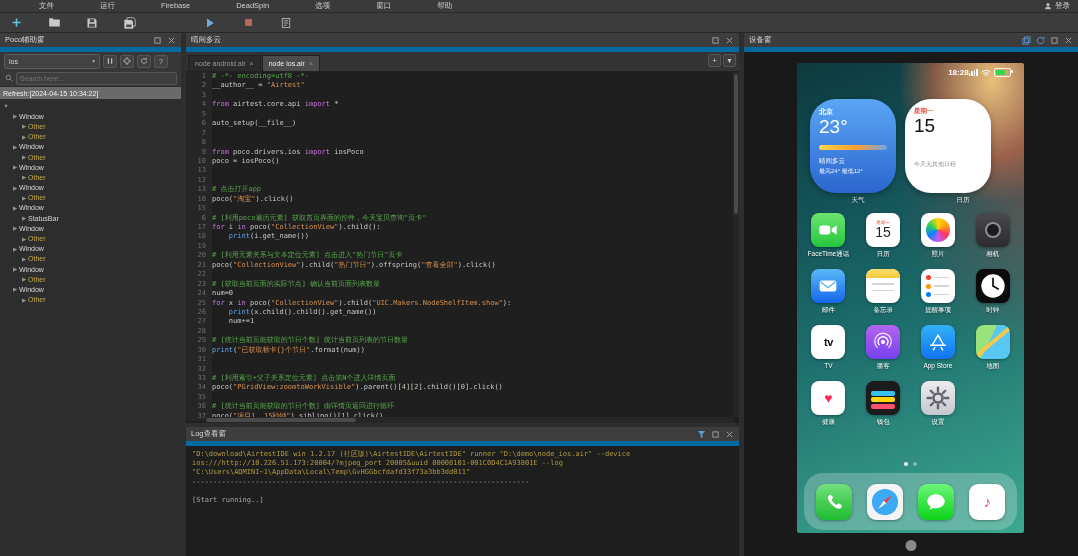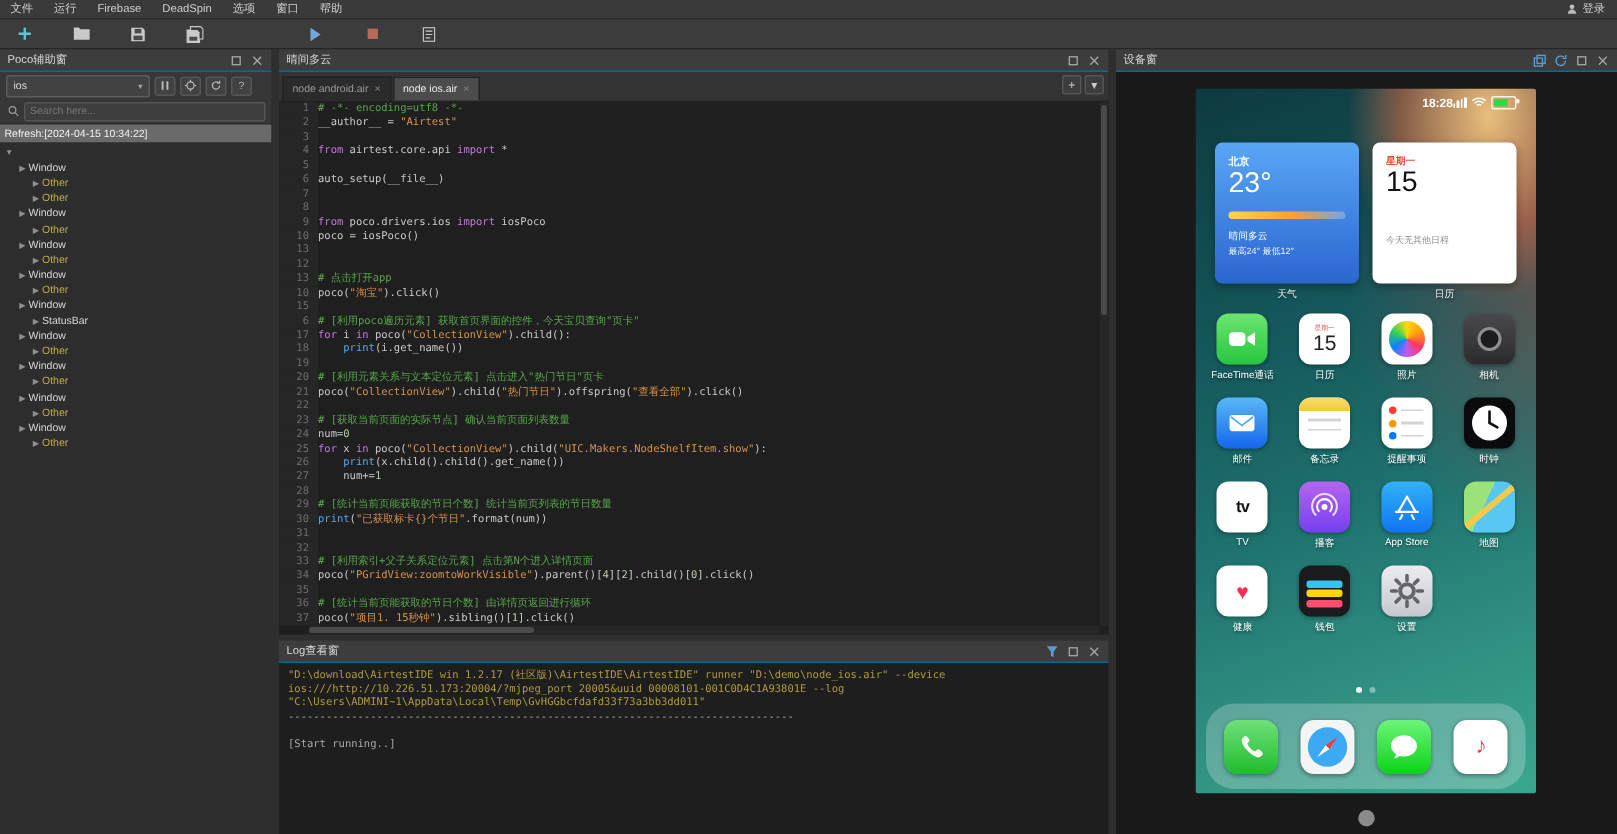--- a/index.html
+++ b/index.html
@@ -1,30 +1,30 @@
 <!DOCTYPE html>
 <html><head>
 <meta charset="utf-8">
 <style>
   html,body{margin:0;padding:0;background:#1b1b1b;}
   .app{position:relative;width:1078px;height:556px;background:#2e2e2e;font-family:"Liberation Sans",sans-serif;color:#ddd;overflow:hidden;}
   
   .menubar{height:12px;background:#3a3a3a;display:flex;align-items:center;justify-content:space-between;font-size:7.5px;color:#cfcfcf;border-bottom:1px solid #2a2a2a;}
   .menu-items{display:flex;}
-  .menu-item{padding:0 7px;line-height:12px;cursor:default;}
+  .menu-item{padding:0 7px;line-height:12px;cursor:default;margin-left:32px;}
   .menubar-right{display:flex;align-items:center;gap:3px;padding-right:8px;}
   
   .toolbar{height:19px;background:#3c3c3c;border-bottom:1px solid #262626;display:flex;align-items:center;padding:0 8px;gap:22px;}
   .tb{width:16px;height:16px;background:transparent;border:none;display:flex;align-items:center;justify-content:center;padding:0;cursor:pointer;}
   .tb-gap{margin-left:42px;}
   
   .main{display:flex;height:525px;}
   .vsplit{width:5px;background:#2e2e2e;}
   .hsplit{height:4px;background:#2e2e2e;}
-  .panel-header{height:14px;background:#3d3d3d;display:flex;align-items:center;justify-content:space-between;padding:0 5px;font-size:7.5px;color:#d8d8d8;border-bottom:1px solid #0369a1;flex:0 0 auto;}
+  .panel-header{height:14px;background:#3d3d3d;display:flex;align-items:center;justify-content:space-between;padding:0 5px;font-size:7.5px;color:#d8d8d8;border-bottom:5px solid #0369a1;flex:0 0 auto;}
   .ph-icons{display:flex;gap:5px;align-items:center;}
   .hicon{display:flex;align-items:center;justify-content:center;width:9px;height:9px;cursor:pointer;}
   
   .poco-panel{width:181px;display:flex;flex-direction:column;background:#323232;flex:0 0 auto;}
   .poco-controls{height:18px;display:flex;align-items:center;gap:3px;padding:0 4px;background:#373737;flex:0 0 auto;}
   .select{flex:0 0 86px;height:13px;background:#424242;border:1px solid #5c5c5c;border-radius:2px;font-size:7px;display:flex;align-items:center;justify-content:space-between;padding:0 4px;color:#ddd;cursor:pointer;}
   .mini-btn{width:14px;height:13px;background:#424242;border:1px solid #555;border-radius:2px;display:flex;align-items:center;justify-content:center;padding:0;cursor:pointer;}
   .search-row{height:16px;display:flex;align-items:center;background:#373737;padding:0 4px;gap:3px;border-bottom:1px solid #2c2c2c;flex:0 0 auto;}
   .search-row input{flex:1;height:11px;background:#3e3e3e;border:1px solid #555;border-radius:2px;font-size:7px;color:#bbb;padding:0 3px;font-family:"Liberation Sans",sans-serif;}
   .refresh-row{height:12px;background:#6a6a6a;color:#f2f2f2;font-size:7px;display:flex;align-items:center;padding:0 3px;flex:0 0 auto;cursor:default;}
@@ -68,21 +68,21 @@
       linear-gradient(160deg,#0d3a3f 0%,#14555a 30%,#1d6f6d 55%,#2f8d80 78%,#3aa88e 100%);}
   .psb{position:absolute;top:2px;left:0;right:0;height:14px;display:flex;align-items:center;justify-content:flex-end;padding:0 13px 0 21px;color:#fff;}
   .psb .time{font-size:8px;font-weight:bold;}
   .sb-icons{display:flex;align-items:center;gap:3px;}
   .bars{display:flex;align-items:flex-end;gap:1px;height:7px;}
   .bars i{display:block;width:1.6px;background:#fff;border-radius:.5px;}
   .batt{width:15px;height:7px;border:1px solid rgba(255,255,255,.85);border-radius:2px;position:relative;}
   .batt .fill{position:absolute;top:1px;left:1px;bottom:1px;width:9px;background:#32d74b;border-radius:1px;}
   .batt .tip{position:absolute;right:-2.5px;top:1.8px;width:1.5px;height:3px;background:rgba(255,255,255,.85);border-radius:0 1px 1px 0;}
   .widgets{position:absolute;top:36px;left:13px;right:13px;display:flex;gap:9px;}
-  .widget{width:96px;height:94px;border-radius:5px;box-shadow:0 2px 6px rgba(0,0,0,.3);box-sizing:border-box;cursor:pointer;}
+  .widget{width:86px;height:94px;border-radius:26px;box-shadow:0 2px 6px rgba(0,0,0,.3);box-sizing:border-box;cursor:pointer;}
   .weather{background:linear-gradient(180deg,#5aa6f5,#2b66cf);color:#fff;padding:8px 9px;}
   .w-city{font-size:7px;font-weight:bold;}
   .w-temp{font-size:19px;font-weight:normal;line-height:1.1;}
   .w-band{margin-top:7px;height:5px;border-radius:3px;background:linear-gradient(90deg,#ffd34d,#ff9f2e 55%,rgba(255,255,255,.25));}
   .w-cond{font-size:6.5px;margin-top:7px;}
   .w-range{font-size:6px;opacity:.9;margin-top:1px;}
   .calw{background:#fff;color:#1c1c1e;padding:8px 9px;display:flex;flex-direction:column;}
   .c-week{font-size:6.5px;color:#eb4d3d;font-weight:bold;}
   .c-day{font-size:19px;line-height:1.05;color:#111;}
   .c-note{font-size:6px;color:#8e8e93;margin-top:auto;margin-bottom:16px;}

